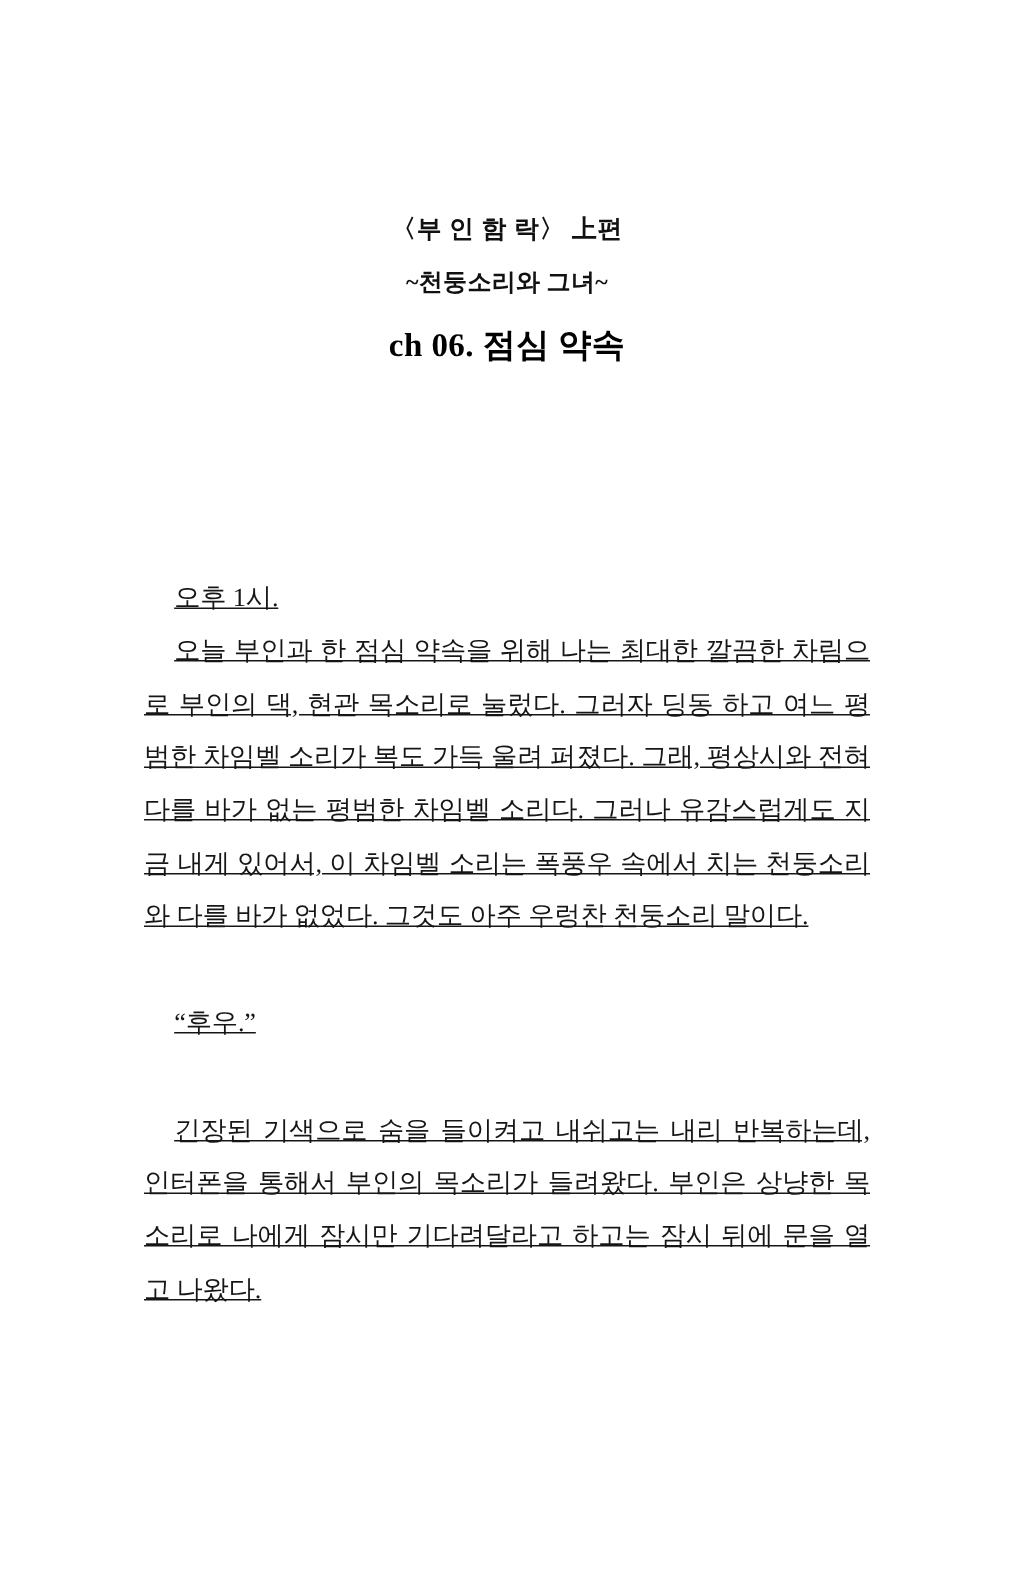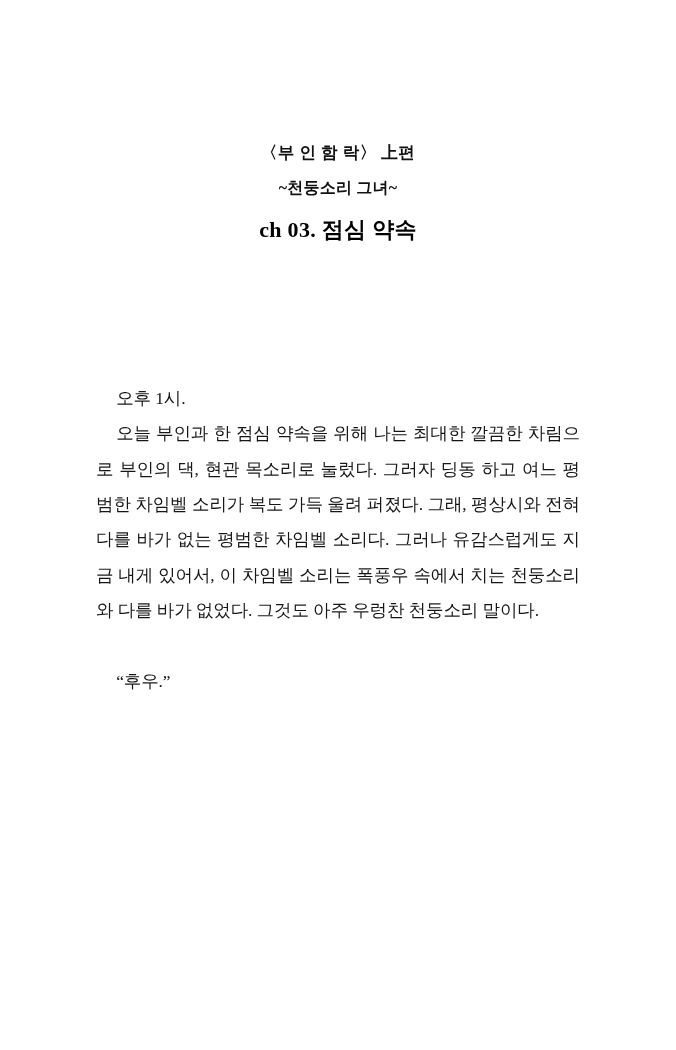--- a/index.html
+++ b/index.html
@@ -51,41 +51,43 @@
     margin-top: 136px;
   }
   p.para {
     font-size: 17.5px;
     line-height: 2.02;
     text-align: justify;
     text-justify: inter-character;
     margin: 0;
     letter-spacing: -0.1px;
     color: #161616;
+    text-decoration: underline;
   }
   p.indent {
     text-indent: 1.15em;
   }
   p.gap-top {
     margin-top: 36px;
   }
   p.quote {
     text-indent: 1.15em;
   }
 </style>
 </head>
 <body>
 
 <div class="page">
 
   <div class="heading-block">
     <div class="title-series">〈부 인 함 락〉 上편</div>
-    <div class="title-sub">~천둥소리 그녀~</div>
-    <div class="title-chapter">ch 03. 점심 약속</div>
+    <div class="title-sub">~천둥소리와 그녀~</div>
+    <div class="title-chapter">ch 06. 점심 약속</div>
   </div>
 
   <div class="body-block">
     <p class="para indent">오후 1시.</p>
     <p class="para indent">오늘 부인과 한 점심 약속을 위해 나는 최대한 깔끔한 차림으로 부인의 댁, 현관 목소리로 눌렀다. 그러자 딩동 하고 여느 평범한 차임벨 소리가 복도 가득 울려 퍼졌다. 그래, 평상시와 전혀 다를 바가 없는 평범한 차임벨 소리다. 그러나 유감스럽게도 지금 내게 있어서, 이 차임벨 소리는 폭풍우 속에서 치는 천둥소리와 다를 바가 없었다. 그것도 아주 우렁찬 천둥소리 말이다.</p>
     <p class="para quote gap-top">“후우.”</p>
+    <p class="para indent gap-top">긴장된 기색으로 숨을 들이켜고 내쉬고는 내리 반복하는데, 인터폰을 통해서 부인의 목소리가 들려왔다. 부인은 상냥한 목소리로 나에게 잠시만 기다려달라고 하고는 잠시 뒤에 문을 열고 나왔다.</p>
   </div>
 
 </div>
 
 </body></html>

